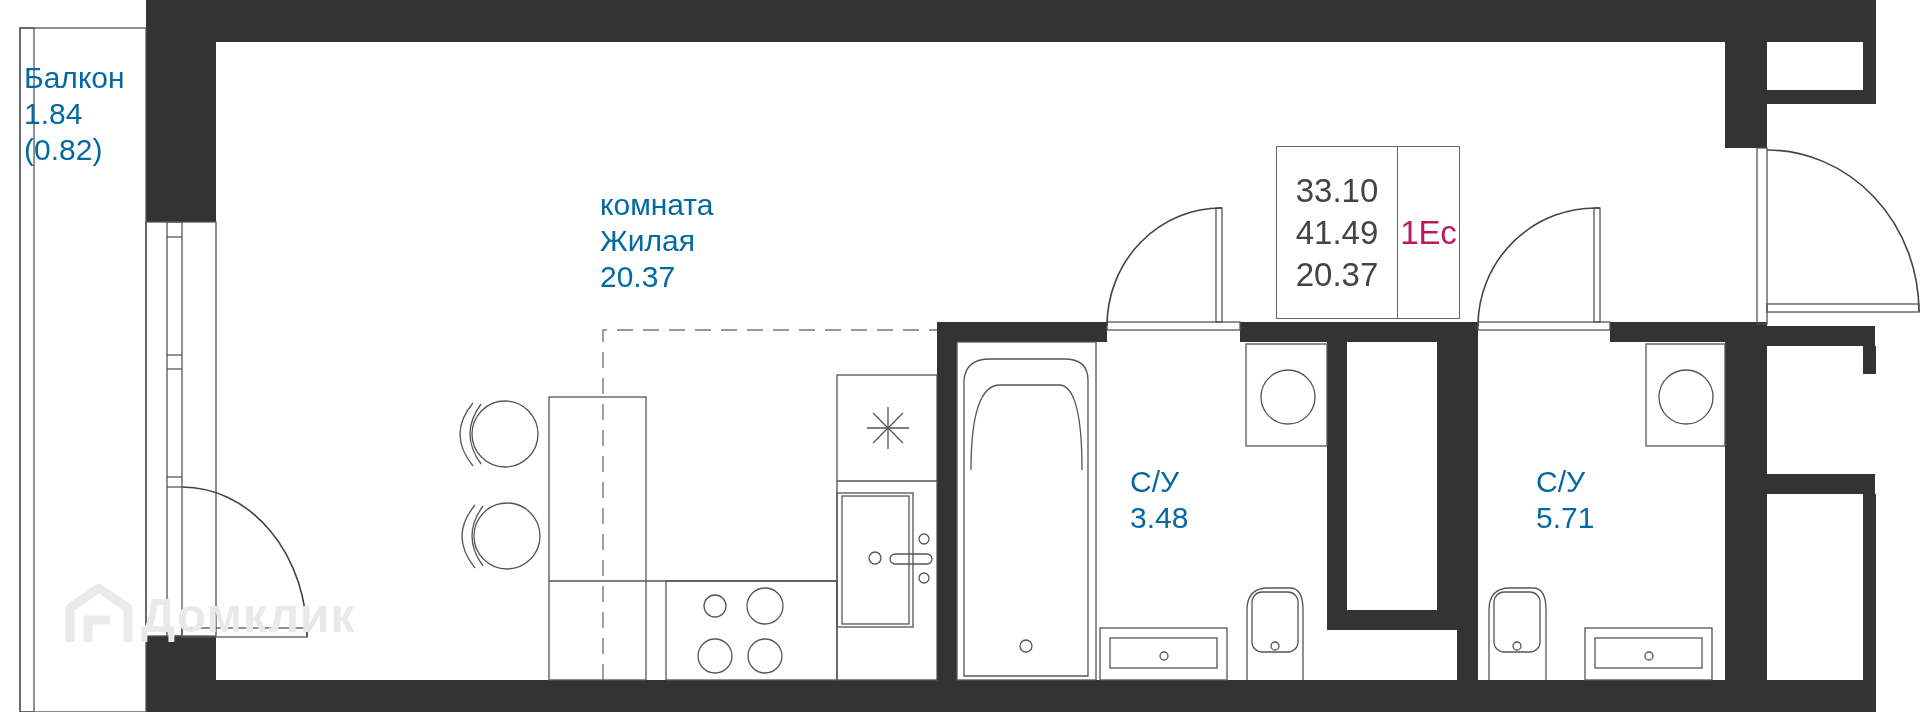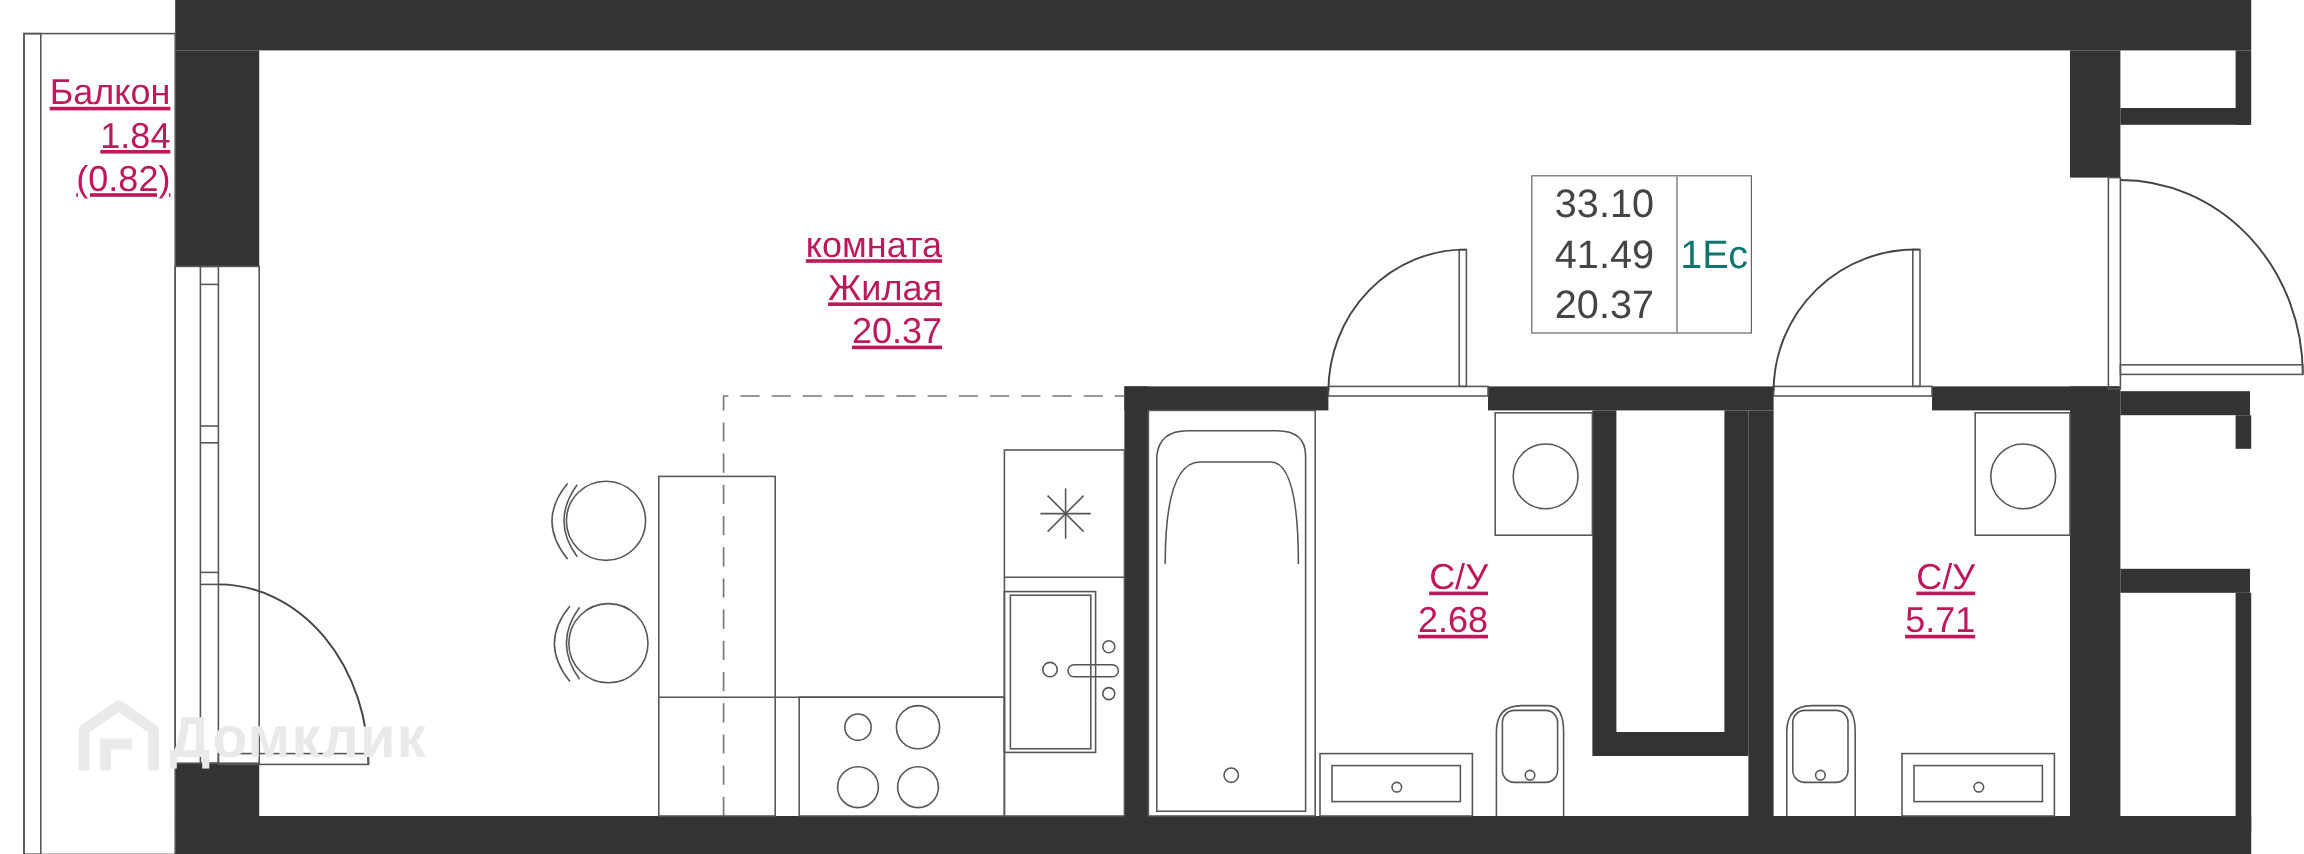--- a/index.html
+++ b/index.html
@@ -2,24 +2,24 @@
 <html><head>
   <meta charset="utf-8">
   <style>
     html, body { margin: 0; padding: 0; background: #ffffff; }
     body { width: 1920px; height: 712px; position: relative; overflow: hidden; font-family: "Liberation Sans", "DejaVu Sans", sans-serif; }
     #plan { position: absolute; left: 0; top: 0; width: 1920px; height: 712px; }
     .wall { fill: #333333; }
     .line { fill: none; stroke: #444444; stroke-width: 1.6; }
     .thin { fill: none; stroke: #555555; stroke-width: 1.3; }
     .dash { fill: none; stroke: #777777; stroke-width: 1.4; stroke-dasharray: 16 10; }
-    .label { position: absolute; color: #be185d; text-align: right; font-size: 30px; line-height: 36px; white-space: nowrap; text-decoration: underline; }
-    .summary-box { position: absolute; left: 1276px; top: 146px; width: 184px; height: 132px; border: 1.5px solid #666; box-sizing: border-box; display: flex; }
+    .label { position: absolute; color: #0369a1; text-align: left; font-size: 30px; line-height: 36px; white-space: nowrap; }
+    .summary-box { position: absolute; left: 1276px; top: 146px; width: 184px; height: 173px; border: 1.5px solid #666; box-sizing: border-box; display: flex; }
     .summary-left { width: 120px; border-right: 1.5px solid #666; display: flex; flex-direction: column; justify-content: center; align-items: center; font-size: 33px; line-height: 42px; color: #444; }
-    .summary-right { flex: 1; display: flex; align-items: center; justify-content: center; font-size: 33px; color: #0f766e; }
+    .summary-right { flex: 1; display: flex; align-items: center; justify-content: center; font-size: 33px; color: #be185d; }
     .watermark { position: absolute; left: 64px; top: 584px; display: flex; align-items: center; gap: 7px; color: #e9e9e9; font-size: 48px; font-weight: bold; letter-spacing: 1px; }
   </style>
 </head>
 <body>
 
 <svg id="plan" viewBox="0 0 1920 712" xmlns="http://www.w3.org/2000/svg">
 
   <g>
 
     <rect class="wall" x="146" y="0" width="1730" height="42"></rect>
@@ -167,21 +167,21 @@
   <div>комната</div>
   <div>Жилая</div>
   <div>20.37</div>
 </div>
 
 <div class="label" style="left:640px; top:444px; width:190px;">
 </div>
 
 <div class="label" style="left:1130px; top:464px; width:110px;">
   <div>С/У</div>
-  <div>2.68</div>
+  <div>3.48</div>
 </div>
 
 <div class="label" style="left:1536px; top:464px; width:110px;">
   <div>С/У</div>
   <div>5.71</div>
 </div>
 
 <div class="summary-box">
   <div class="summary-left">
     <div>33.10</div>

